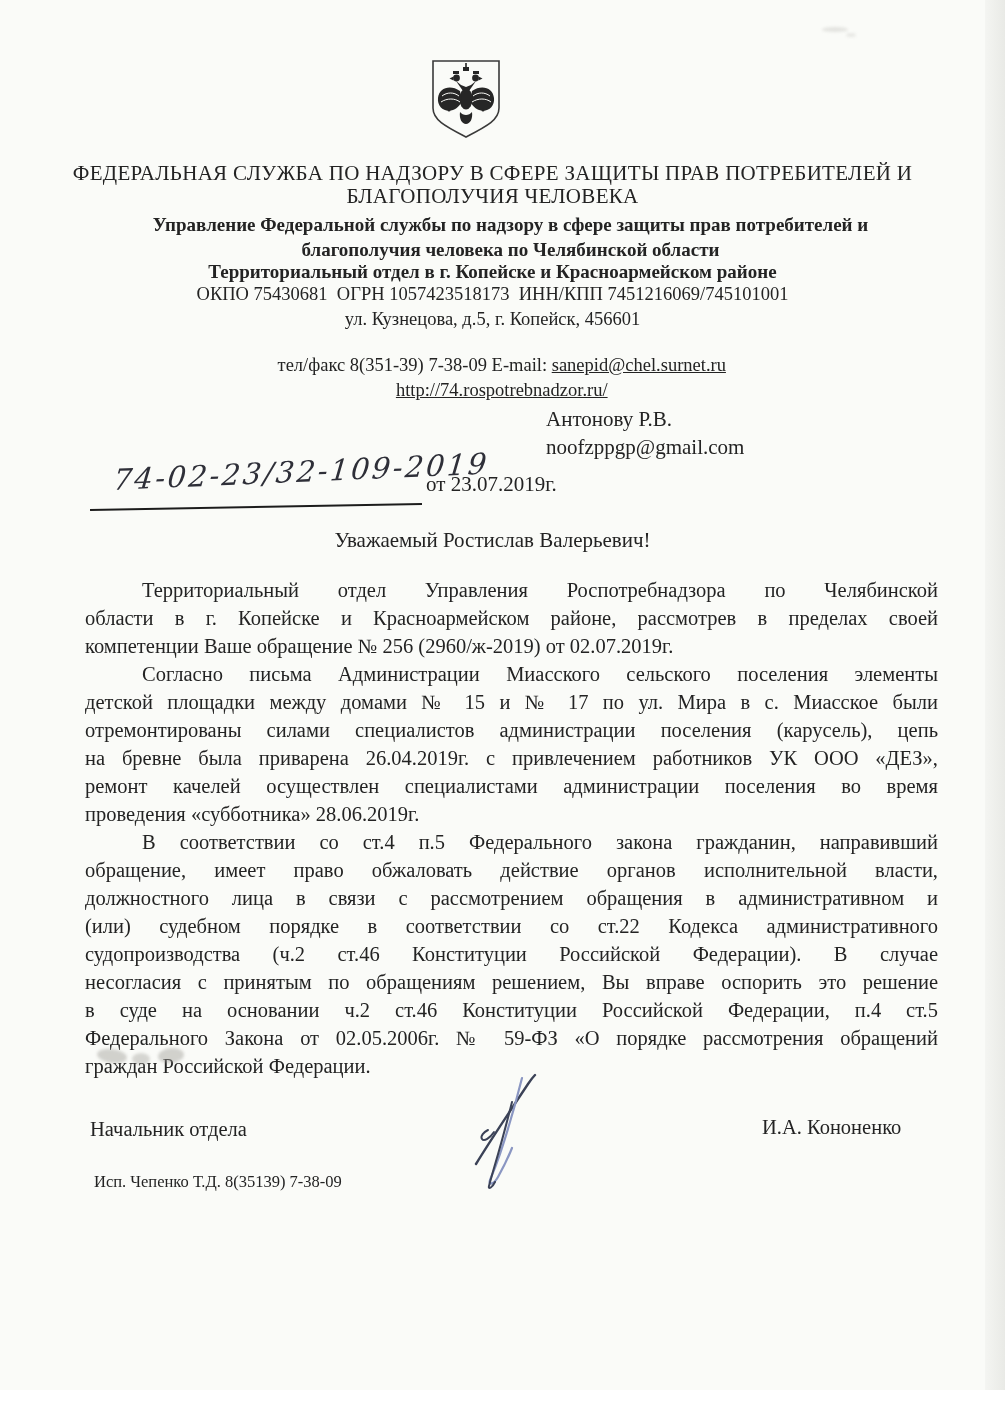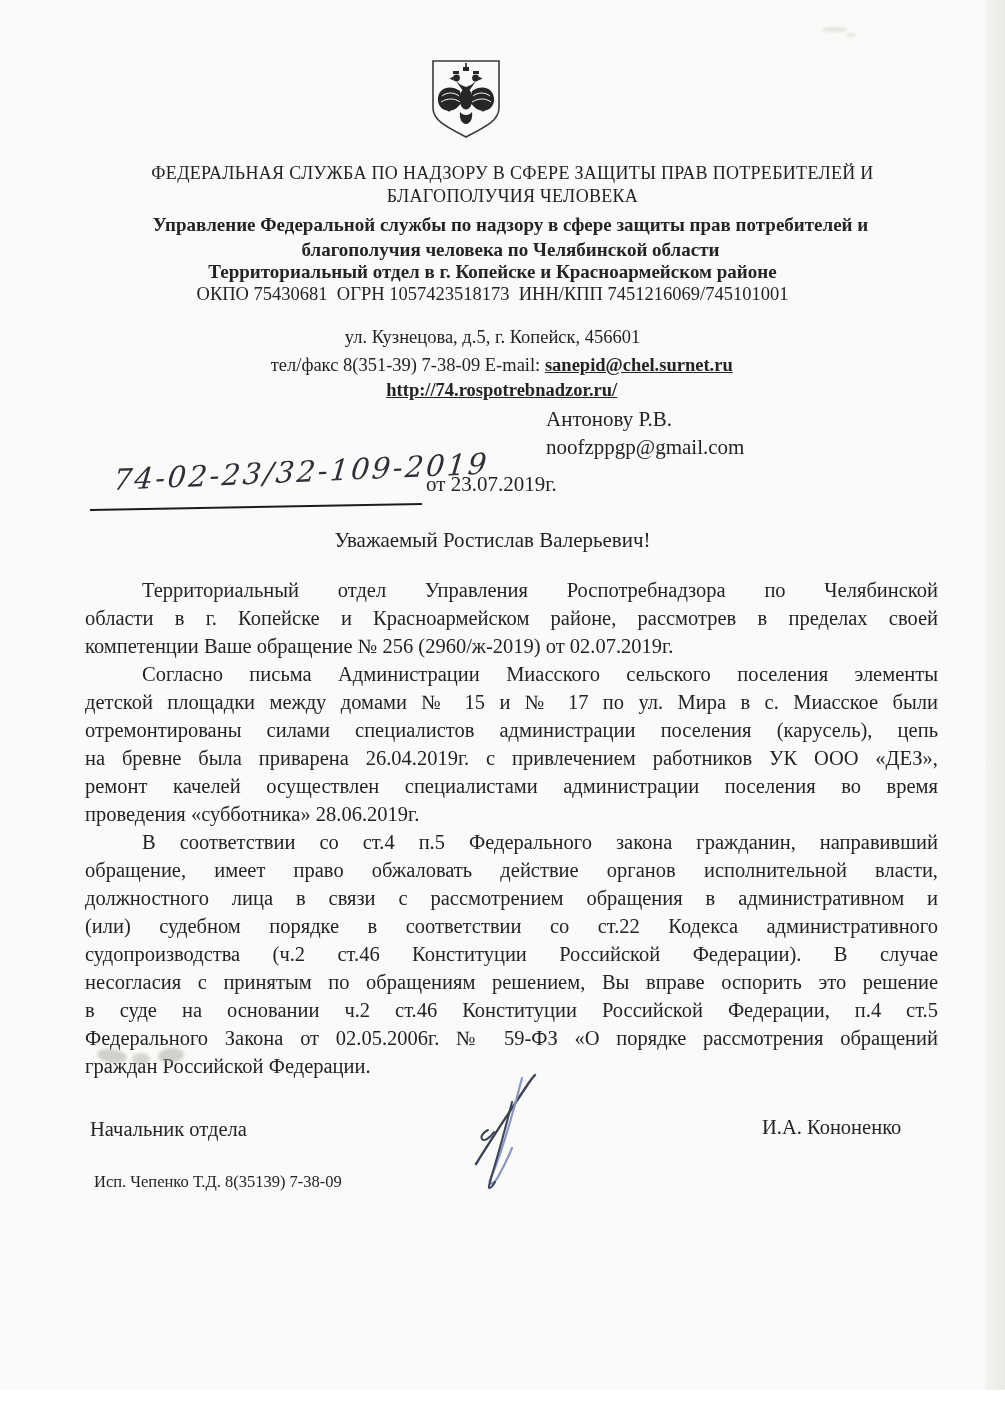--- a/index.html
+++ b/index.html
@@ -4,24 +4,24 @@
 <style>
   html,body { margin:0; padding:0; background:#e9e9e9; }
   .page {
     position:relative; width:1005px; height:1403px;
     background:#fafbf8; overflow:hidden;
     font-family:"Liberation Serif", serif; color:#232323;
   }
   .abs { position:absolute; }
   .center { position:absolute; left:0; width:985px; text-align:center; }
   
-  .hdr-title   { font-size:18px; line-height:23px; letter-spacing:0.3px;padding-left:20px; }
+  .hdr-title   { font-size:21px; line-height:23px; letter-spacing:0.3px; }
   .hdr-bold    { font-weight:bold; font-size:19px; line-height:25px; }
   .hdr-line    { font-size:18.5px; white-space:pre-wrap; }
-  .u           { text-decoration:underline;font-weight:bold; }
+  .u           { text-decoration:underline; }
   
   .recipient { font-size:21px; line-height:28px; }
   
   .ref-number {
     font-family:"DejaVu Serif", serif; font-style:italic;
     font-size:29px; letter-spacing:2.5px; color:#2e2f38;
     transform:rotate(-2.5deg) skewX(-8deg); transform-origin:left bottom;
     white-space:nowrap;
   }
   .ref-underline { height:2px; background:#1c1c1c; transform:rotate(-1deg); }
@@ -85,21 +85,21 @@
   <div class="center hdr-title" style="top:162px;">
     <div>ФЕДЕРАЛЬНАЯ СЛУЖБА ПО НАДЗОРУ В СФЕРЕ ЗАЩИТЫ ПРАВ ПОТРЕБИТЕЛЕЙ И</div>
     <div>БЛАГОПОЛУЧИЯ ЧЕЛОВЕКА</div>
   </div>
   <div class="center hdr-bold" style="top:212px;padding-left:18px;">
     <div>Управление Федеральной службы по надзору в сфере защиты прав потребителей и</div>
     <div>благополучия человека по Челябинской области</div>
   </div>
   <div class="center hdr-bold" style="top:259px;">Территориальный отдел в г. Копейске и Красноармейском районе</div>
   <div class="center hdr-line" style="top:284px;">ОКПО 75430681  ОГРН 1057423518173  ИНН/КПП 7451216069/745101001</div>
-  <div class="center hdr-line" style="top:309px;margin-top:18px;">ул. Кузнецова, д.5, г. Копейск, 456601</div>
+  <div class="center hdr-line" style="top:309px;">ул. Кузнецова, д.5, г. Копейск, 456601</div>
   <div class="center hdr-line" style="top:334px;">
     <span>тел/факс 8(351-39) 7-38-09 E-mail: </span><span class="u">sanepid@chel.surnet.ru</span>
   </div>
   <div class="center hdr-line" style="top:359px;">
     <span class="u">http://74.rospotrebnadzor.ru/</span>
   </div>
 
   <div class="smudge" style="left:822px; top:27px; width:26px; height:5px; opacity:0.25;"></div>
   <div class="smudge" style="left:846px; top:33px; width:10px; height:4px; opacity:0.2;"></div>
 

